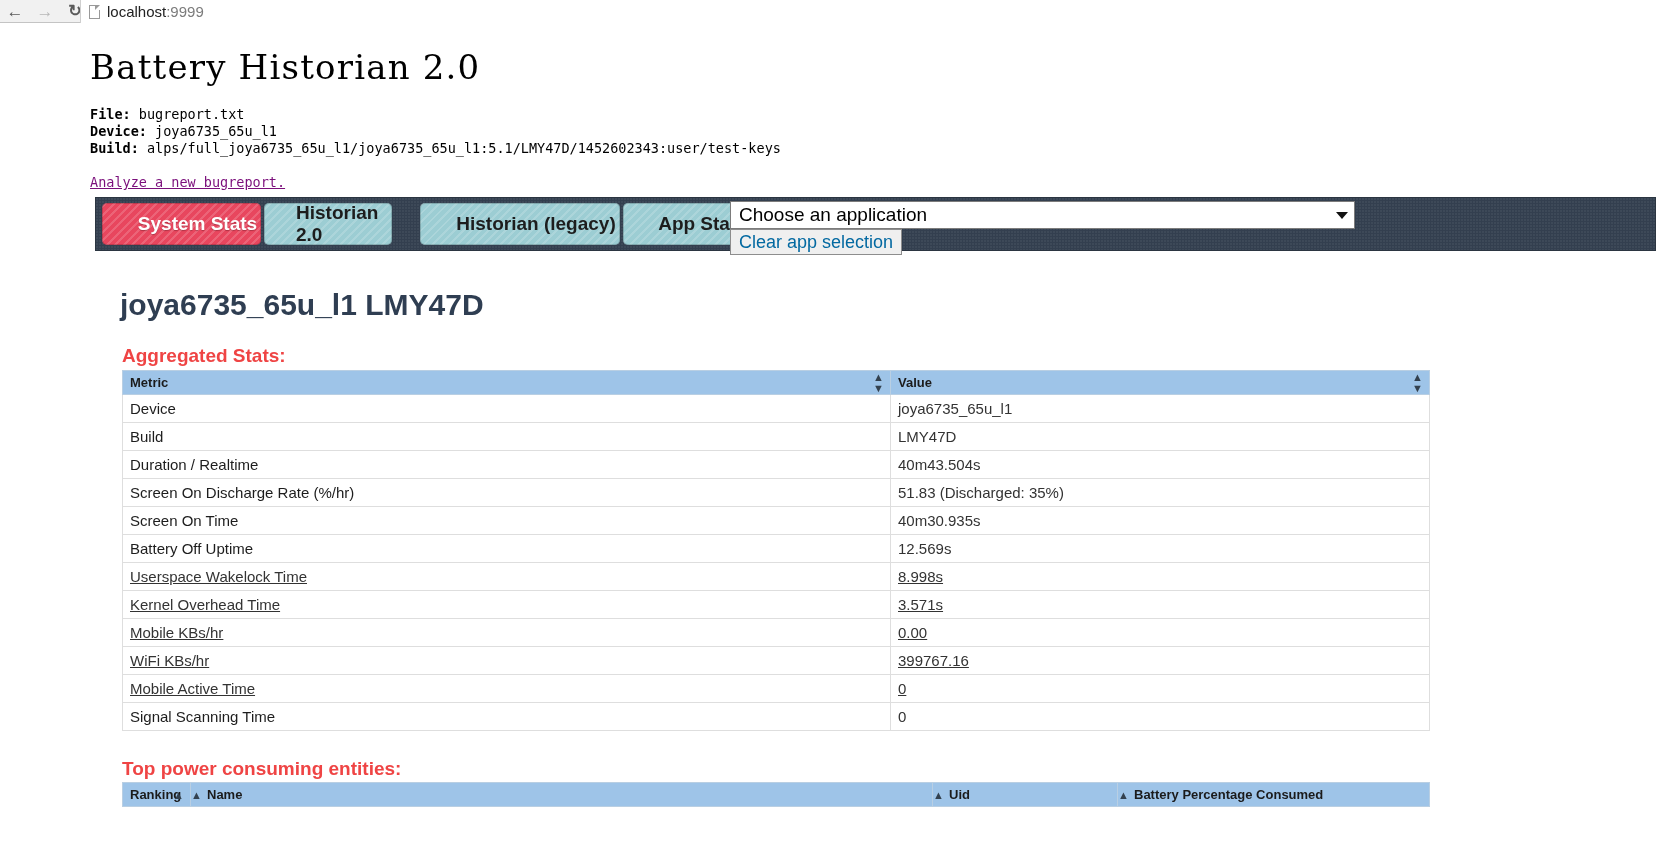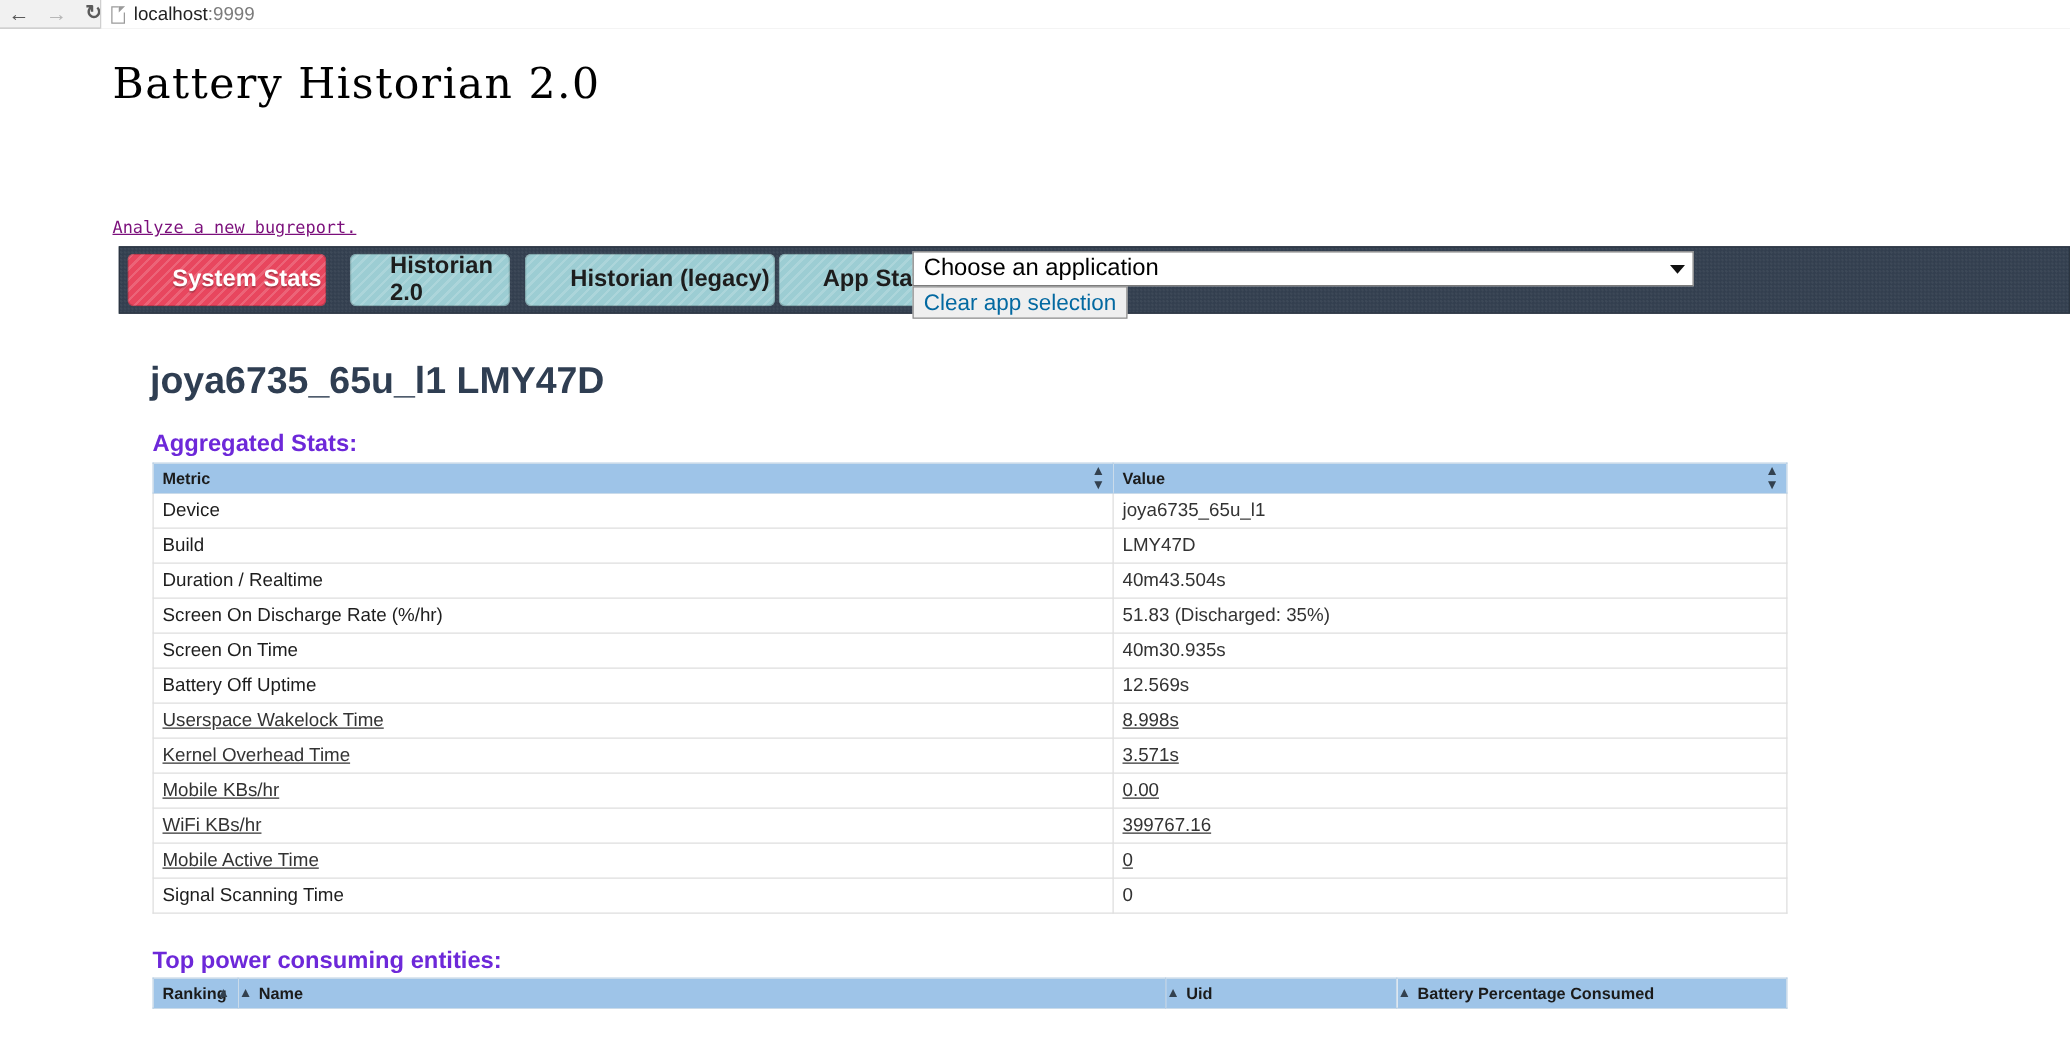--- a/index.html
+++ b/index.html
@@ -150,21 +150,21 @@
   }
 
   
   #device-heading {
     position: absolute; left: 120px; top: 264px;
     font-size: 30px; font-weight: bold; color: #2f3e52;
     white-space: nowrap;
   }
   .section-heading {
     position: absolute; left: 122px;
-    font-size: 19px; font-weight: bold; color: #6d28d9;
+    font-size: 19px; font-weight: bold; color: #ef4444;
     white-space: nowrap;
   }
   #agg-heading { top: 321px; }
   #top-heading { top: 734px; }
 
   
   table.bh-table {
     position: absolute;
     border-collapse: collapse;
     table-layout: fixed;
@@ -232,26 +232,40 @@
   <div id="omnibox">
     <div id="page-doc-icon"></div>
     <div id="url-text"><span class="host">localhost</span><span class="port">:9999</span></div>
   </div>
 </div>
 
 <div id="page">
 
   <div id="bh-title">Battery Historian 2.0</div>
 
+  <div class="meta-block">
+    <div class="meta-line">
+      <span class="meta-key">File:</span>
+      <span>bugreport.txt</span>
+    </div>
+    <div class="meta-line">
+      <span class="meta-key">Device:</span>
+      <span>joya6735_65u_l1</span>
+    </div>
+    <div class="meta-line">
+      <span class="meta-key">Build:</span>
+      <span>alps/full_joya6735_65u_l1/joya6735_65u_l1:5.1/LMY47D/1452602343:user/test-keys</span>
+    </div>
+  </div>
 
   <div id="analyze-link">Analyze a new bugreport.</div>
 
   <div id="tabbar">
     <div class="tab active" style="left:6px;   width:159px;">System Stats</div>
-    <div class="tab inactive" style="left:184px; width:128px;">Historian 2.0</div>
+    <div class="tab inactive" style="left:168px; width:128px;">Historian 2.0</div>
     <div class="tab inactive" style="left:324px; width:200px;">Historian (legacy)</div>
     <div class="tab inactive" style="left:527px; width:127px;">App Stats</div>
 
     <div id="app-select">
       <div id="app-select-label">Choose an application</div>
       <div id="app-select-arrow"></div>
     </div>
 
     <div id="clear-app-btn">Clear app selection</div>
   </div>

